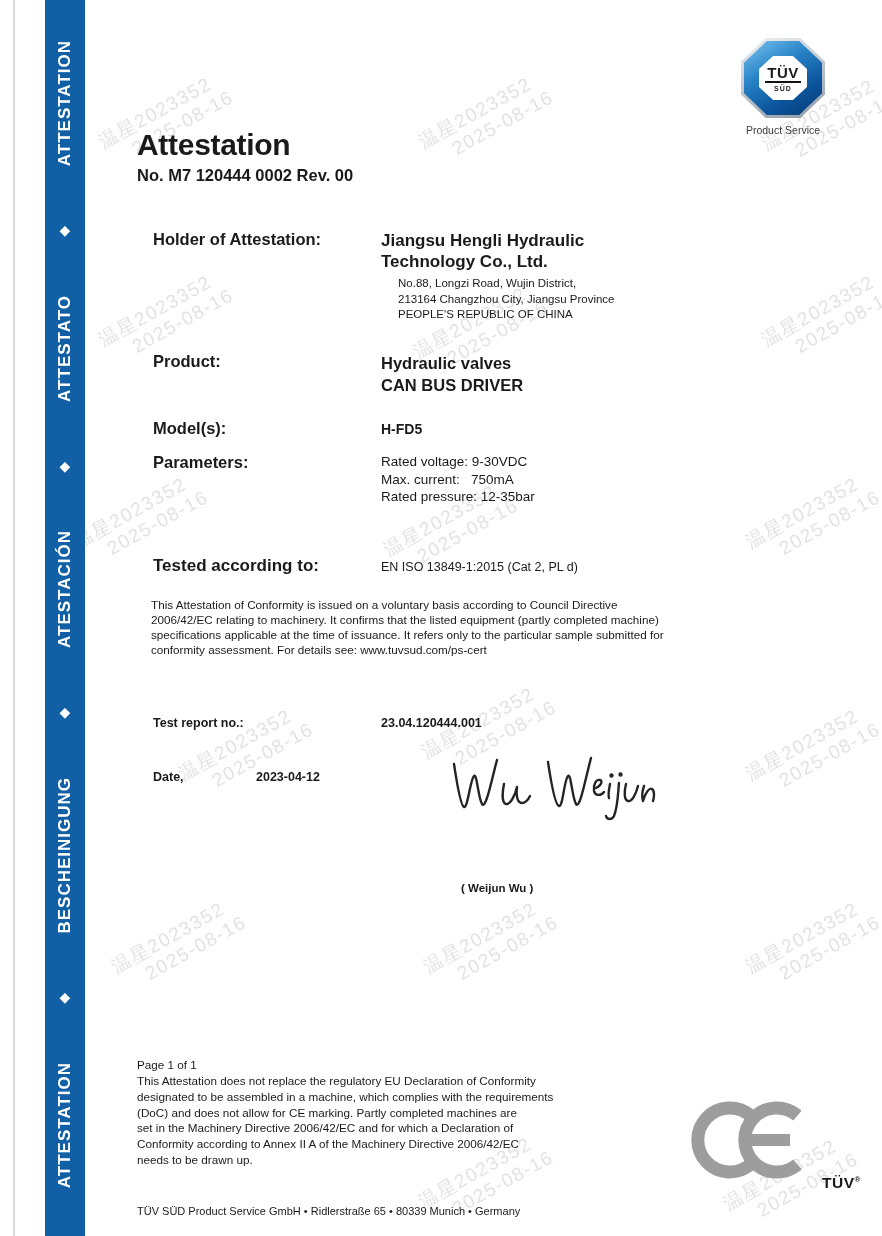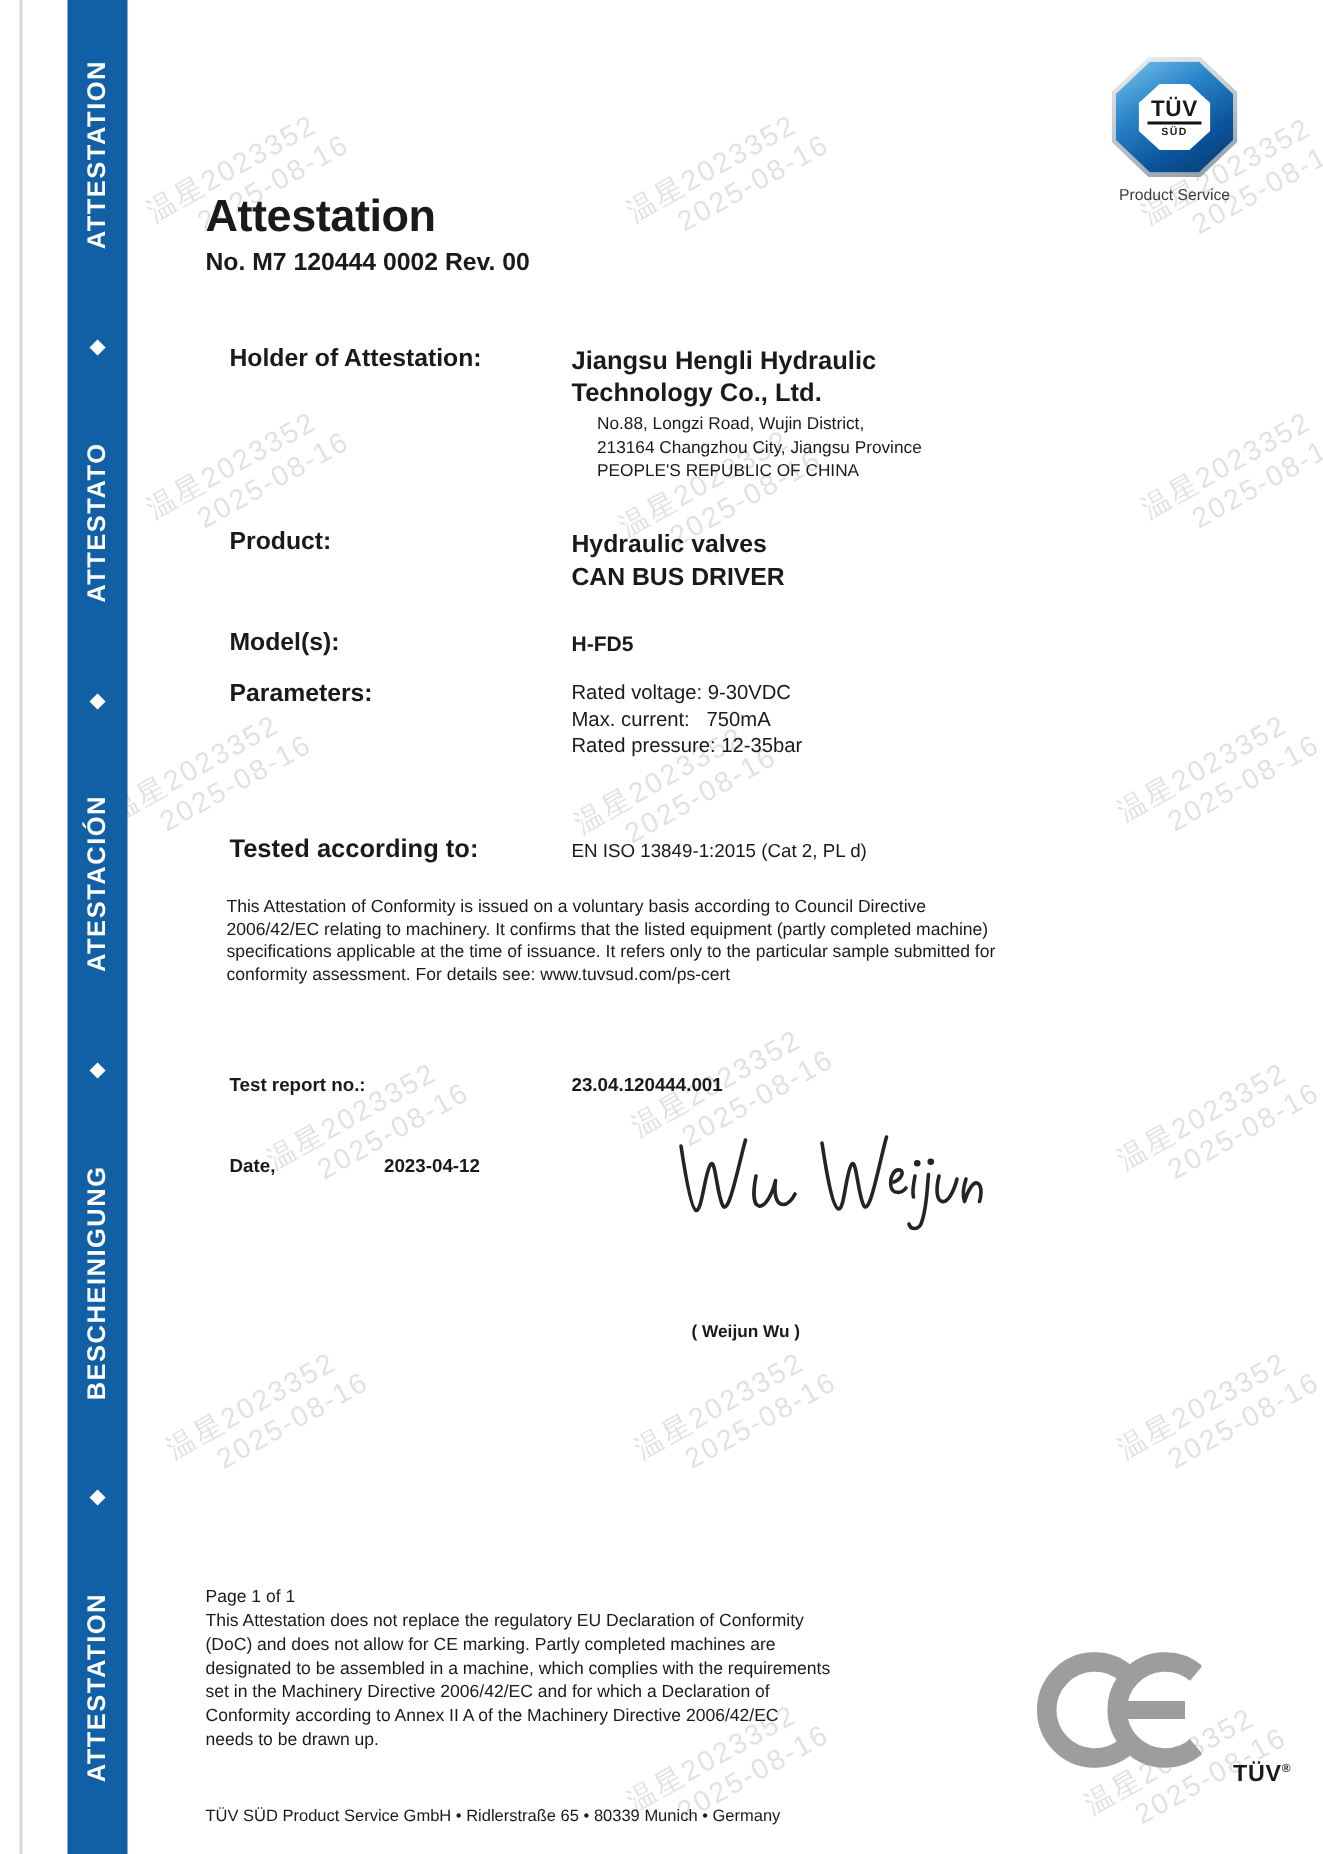--- a/index.html
+++ b/index.html
@@ -245,22 +245,22 @@
       <path d="M179,36 C177,44 177,52 181,53 C185,54 189,46 191,38"></path>
       <path d="M197,38 C195,44 195,50 196,53 C198,46 202,39 205,41 C208,43 207,50 206,53"></path>
     </svg>
   </div>
   <div class="sig-caption">( Weijun Wu )</div>
 
   <div class="page-footer">
     <div class="page-info">Page 1 of 1</div>
     <div class="disclaimer">
       <div>This Attestation does not replace the regulatory EU Declaration of Conformity</div>
+      <div>designated to be assembled in a machine, which complies with the requirements</div>
       <div>(DoC) and does not allow for CE marking. Partly completed machines are</div>
-      <div>designated to be assembled in a machine, which complies with the requirements</div>
       <div>set in the Machinery Directive 2006/42/EC and for which a Declaration of</div>
       <div>Conformity according to Annex II A of the Machinery Directive 2006/42/EC</div>
       <div>needs to be drawn up.</div>
     </div>
   </div>
 
   <div class="ce-mark">
     <svg width="115" height="84" viewBox="0 0 115 84" fill="none" stroke="#9d9d9d" stroke-width="13">
       <path d="M64.5,17.6 A32,32 0 1 0 64.5,66.4"></path>
       <path d="M111.5,17.6 A32,32 0 1 0 111.5,66.4"></path>

